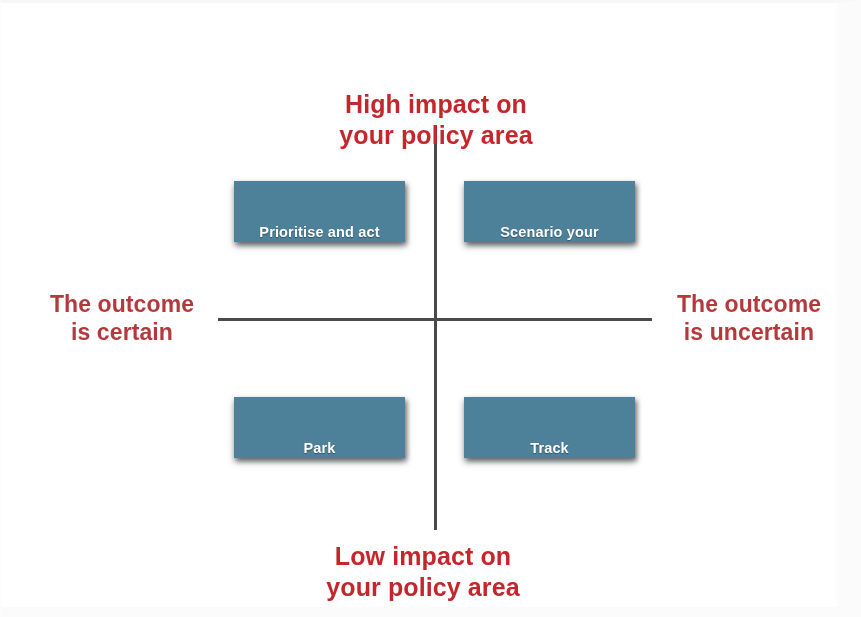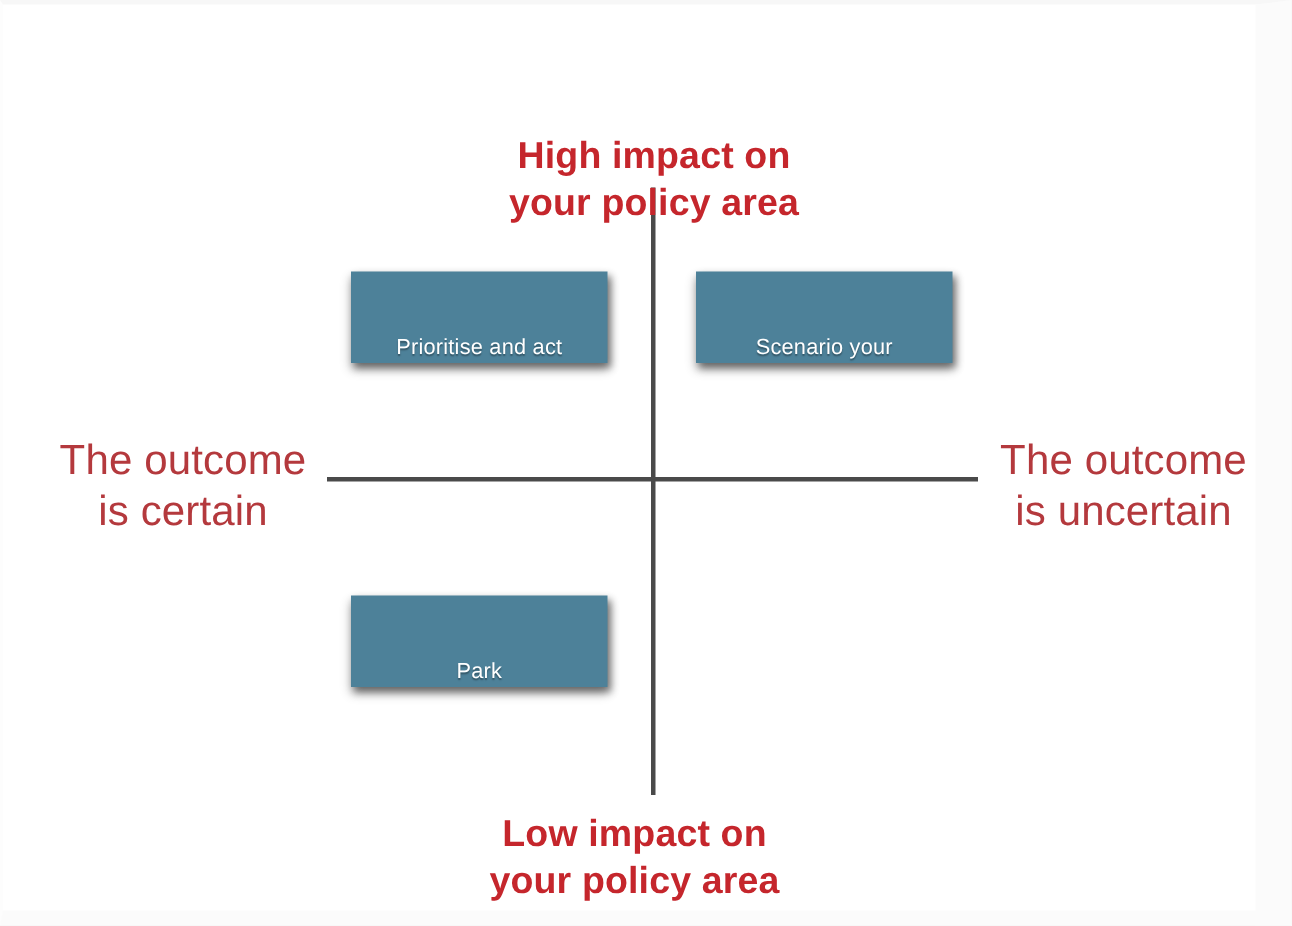--- a/index.html
+++ b/index.html
@@ -54,21 +54,21 @@
     display: flex;
     align-items: center;
     justify-content: center;
     box-shadow: 2px 3px 5px rgba(0,0,0,0.45),
                 0 4px 7px rgba(0,0,0,0.30);
     box-sizing: border-box;
   }
   .qbox .qlabel {
     color: #ffffff;
     font-size: 14.5px;
-    font-weight: normal;
+    font-weight: bold;
     letter-spacing: 0.15px;
     text-shadow: 0 1px 1px rgba(0,0,0,0.35);
     white-space: nowrap;
     margin-top: 40px;
   }
   .qbox-tl { left: 232px; top: 178px; }
   .qbox-tr { left: 462px; top: 178px; }
   .qbox-bl { left: 232px; top: 394px; }
   .qbox-br { left: 462px; top: 394px; }
 
@@ -91,22 +91,22 @@
     width: 370px;
     margin-top: 48px;
   }
   .cap-bottom {
     left: 236px;
     top: 538px;
     width: 370px;
   }
   .cap-horz {
     color: #b4393d;
-    font-weight: normal;
-    font-size: 28px;
+    font-weight: bold;
+    font-size: 23px;
     letter-spacing: 0.1px;
   }
   .cap-left {
     left: 28px;
     top: 287px;
     width: 184px;
   }
   .cap-right {
     left: 652px;
     top: 287px;
@@ -139,15 +139,18 @@
     </div>
 
     <div class="qbox qbox-tr">
       <span class="qlabel">Scenario your</span>
     </div>
 
     <div class="qbox qbox-bl">
       <span class="qlabel">Park</span>
     </div>
 
+    <div class="qbox qbox-br">
+      <span class="qlabel">Track</span>
+    </div>
 
   </div>
 </div>
 
 </body></html>

